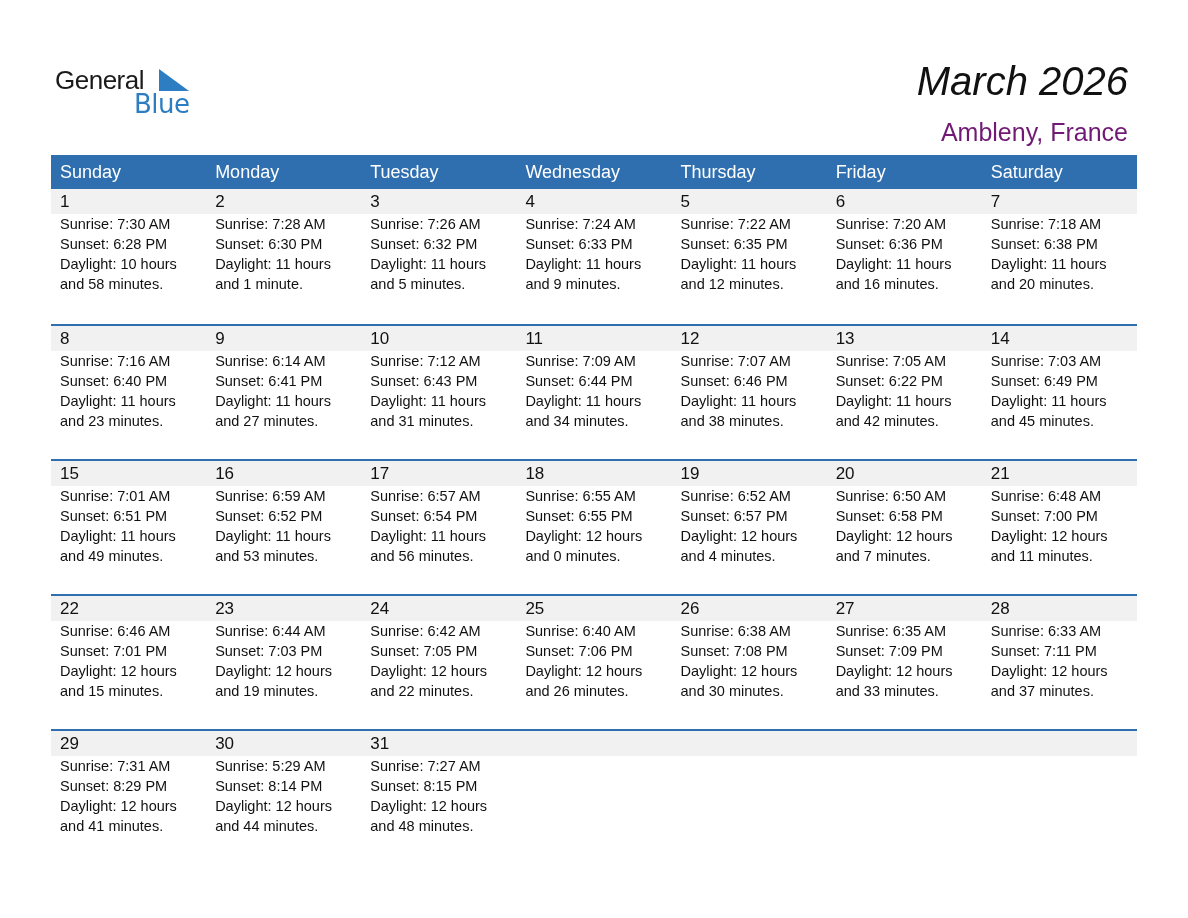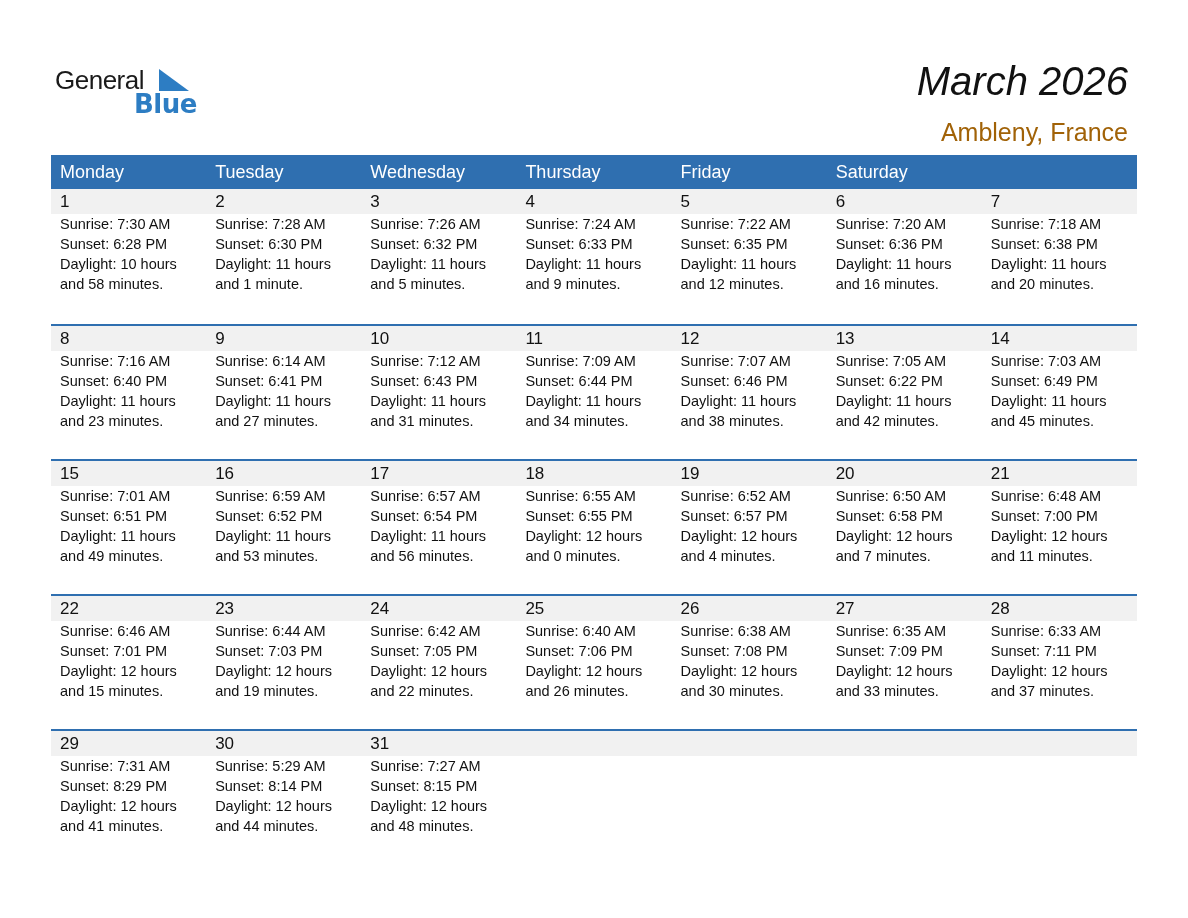--- a/index.html
+++ b/index.html
@@ -2,25 +2,25 @@
 <html><head>
 <meta charset="utf-8">
 <style>
   html, body { margin:0; padding:0; background:#ffffff; }
   body { width:1188px; height:918px; position:relative; overflow:hidden;
          font-family:"Liberation Sans", "DejaVu Sans", sans-serif; color:#111; }
   .logo { position:absolute; left:55px; top:64px; width:140px; height:56px; }
   .logo-general { position:absolute; left:0; top:0; font-family:Liberation Sans, sans-serif;
                   font-size:26px; color:#1a1a1a; letter-spacing:-0.5px; line-height:32px; }
   .logo-blue { position:absolute; left:79px; top:24px; font-family:"DejaVu Sans", sans-serif;
-               font-size:26px; color:#2d7dc3; letter-spacing:-0.5px; line-height:32px;font-weight:bold; }
+               font-size:26px; color:#2d7dc3; letter-spacing:-0.5px; line-height:32px; }
   .logo-tri { position:absolute; left:104px; top:5px; width:0; height:0;
               border-left:30px solid transparent; border-bottom:22px solid #2d7dc3; transform:scaleX(-1); }
   .title { position:absolute; right:60px; top:56px; font-size:40px; line-height:50px; color:#111;font-style:italic; }
-  .subtitle { position:absolute; right:60px; top:116px; font-size:25px; line-height:32px; color:#a16207; }
+  .subtitle { position:absolute; right:60px; top:116px; font-size:25px; line-height:32px; color:#701a75; }
   .cal { position:absolute; left:51px; top:155px; width:1086px; }
   .hdr { display:flex; height:34px; background:#2f6fb0; }
   .hdr div { width:155.14px; box-sizing:border-box; padding-left:9px; color:#ffffff;
              font-size:18px; line-height:34px; }
   .week { position:relative; height:135px; }
   .week.sep { border-top:2px solid #2f6fb0; height:133px; }
   .band { position:absolute; left:0; right:0; top:0; height:25px; background:#f1f1f1; }
   .days { position:absolute; left:0; top:0; display:flex; width:100%; }
   .day { width:155.14px; box-sizing:border-box; padding-left:9px; }
   .dnum { font-size:17px; line-height:25px; height:25px; color:#111; }
@@ -33,20 +33,21 @@
   <span class="logo-general">General</span>
   <span class="logo-tri"></span>
   <span class="logo-blue">Blue</span>
 </div>
 
 <div class="title">March 2026</div>
 <div class="subtitle">Ambleny, France</div>
 
 <div class="cal">
   <div class="hdr">
+    <div>Sunday</div>
     <div>Monday</div>
     <div>Tuesday</div>
     <div>Wednesday</div>
     <div>Thursday</div>
     <div>Friday</div>
     <div>Saturday</div>
   </div>
   <div id="weeks">
       <div class="week">
         <div class="band"></div>

